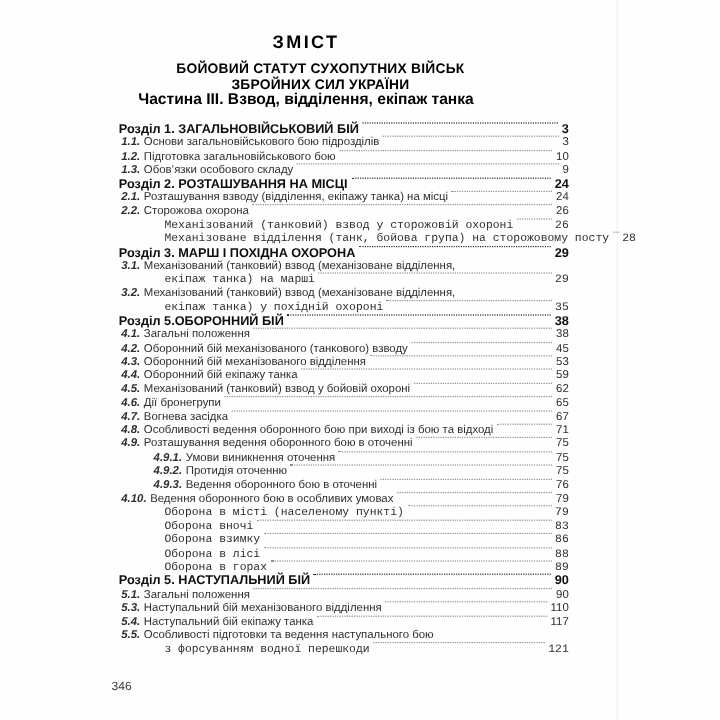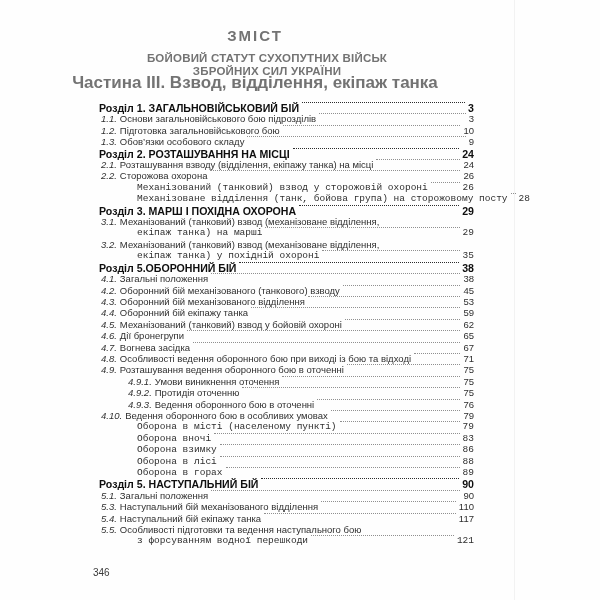--- a/index.html
+++ b/index.html
@@ -18,56 +18,56 @@
   .edge-line {
     position: absolute;
     left: 514px; top: 0;
     width: 1px; height: 600px;
     background: #f2f2f2;
   }
   .headings {
     position: absolute;
     left: 0; right: 90px; top: 27px;
     text-align: center;
-    color: #737373;
+    color: #000000;
   }
   .toc-title {
     font-size: 15px;
     font-weight: 700;
     letter-spacing: 2px;
   }
   .doc-title {
     margin-top: 8px;
     font-size: 11.5px;
     font-weight: 700;
     line-height: 12.5px;
     letter-spacing: 0.2px;
     margin-left: 24px;
   }
   .part-subtitle {
-    font-size: 17px;
+    font-size: 13px;
     font-weight: 700;
     line-height: 12.5px;
   }
   .toc-list {
     position: absolute;
     left: 99px; top: 102px;
     width: 375px;
   }
   .row {
     display: flex;
     align-items: flex-start;
     height: 11.42px;
     font-size: 9.5px;
     color: #2e2e2e;
     white-space: nowrap;
   }
   .row .num {
     flex: 0 0 auto;
-    font-weight: 400;
+    font-weight: 700;
     font-style: italic;
     margin-right: 3px;
   }
   .row .txt { flex: 0 0 auto; }
   .row .leader {
     flex: 1 1 0;
     min-width: 5px;
     border-bottom: 1.2px dotted #8f8f8f;
     margin: 0 3px 2px 3px;
   }

